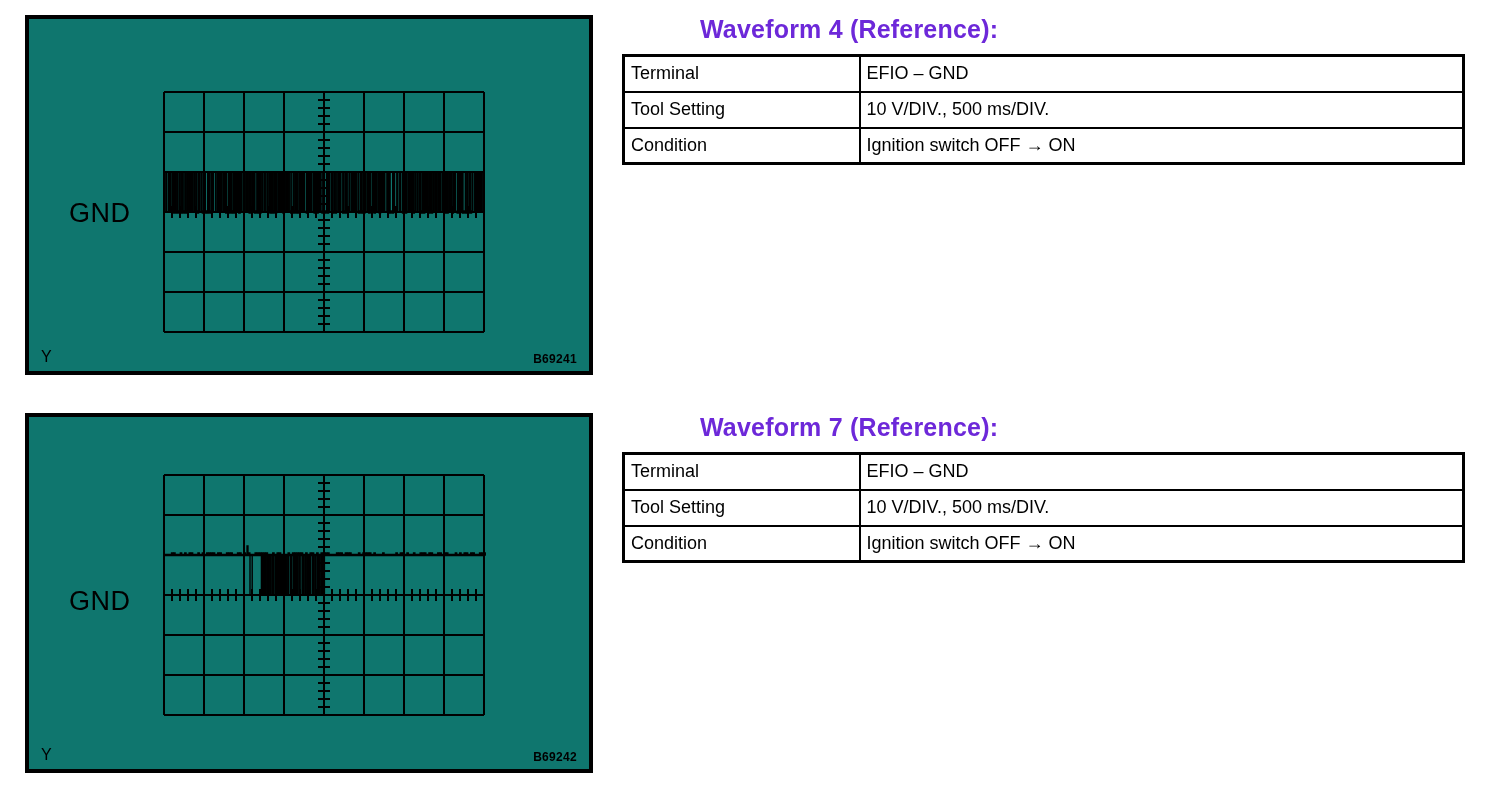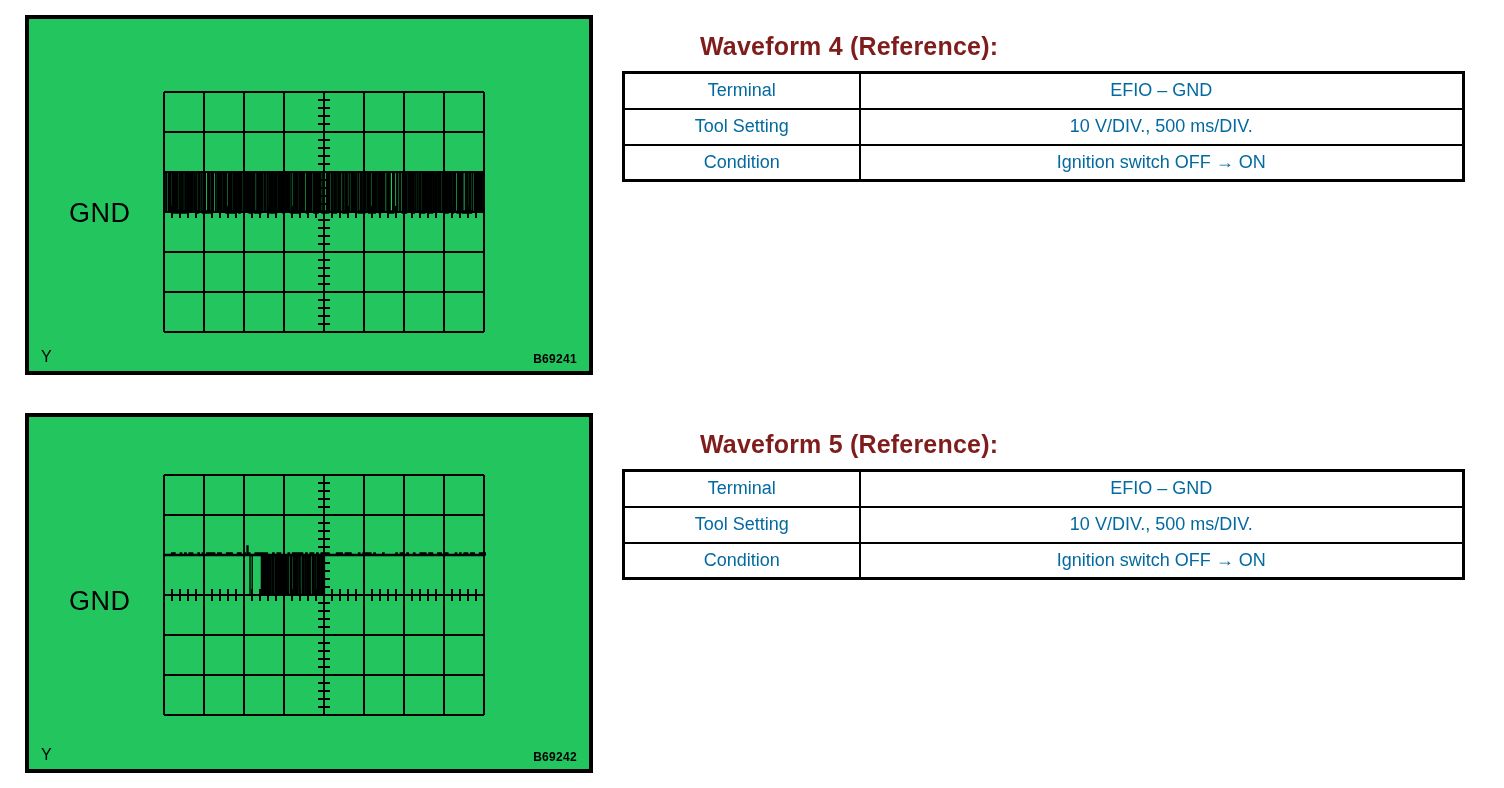--- a/index.html
+++ b/index.html
@@ -10,21 +10,21 @@
     font-family: "Liberation Sans", sans-serif;
     color: #000000;
     overflow: hidden;
   }
   #root { position: relative; width: 1504px; height: 788px; }
 
   
   .scope-panel {
     position: absolute;
     border: 4px solid #000;
-    background: #22c55e;
+    background: #0f766e;
   }
   #scope-panel-1 { left: 25px; top: 15px;  width: 568px; height: 360px; }
   #scope-panel-2 { left: 25px; top: 413px; width: 568px; height: 360px; }
 
   .scope-inner { position: relative; width: 100%; height: 100%; }
 
   .gnd-label {
     position: absolute;
     font-size: 27px;
     letter-spacing: 0.5px;
@@ -56,39 +56,39 @@
   }
 
   
   .wf-block { position: absolute; }
   #wf-block-4 { left: 622px; top: 14px;  width: 840px; }
   #wf-block-5 { left: 622px; top: 412px; width: 840px; }
 
   .wf-heading {
     font-size: 25px;
     font-weight: bold;
-    color: #7f1d1d;
-    margin: 18px 0 10px 78px;
+    color: #6d28d9;
+    margin: 1px 0 10px 78px;
     letter-spacing: 0.2px;
     white-space: nowrap;
   }
 
   table.spec-table {
     width: 840px;
     border-collapse: collapse;
     table-layout: fixed;
     border: 3px solid #000;
   }
   table.spec-table td {
     border: 2px solid #000;
     height: 36px;
-    text-align: center;
+    text-align: left;
     vertical-align: middle;
     font-size: 18px;
-    color: #0369a1;
+    color: #000000;
     padding: 2px 6px;
     white-space: nowrap;
   }
   td.spec-label { width: 236px; }
   td.spec-value { width: 604px; }
 </style>
 </head>
 <body>
 
 <div id="root">
@@ -452,21 +452,21 @@
         </tr>
         <tr>
           <td class="spec-label">Condition</td>
           <td class="spec-value">Ignition switch OFF → ON</td>
         </tr>
       </tbody>
     </table>
   </div>
 
   <div class="wf-block" id="wf-block-5">
-    <div class="wf-heading">Waveform 5 (Reference):</div>
+    <div class="wf-heading">Waveform 7 (Reference):</div>
     <table class="spec-table">
       <tbody>
         <tr>
           <td class="spec-label">Terminal</td>
           <td class="spec-value">EFIO – GND</td>
         </tr>
         <tr>
           <td class="spec-label">Tool Setting</td>
           <td class="spec-value">10 V/DIV., 500 ms/DIV.</td>
         </tr>

